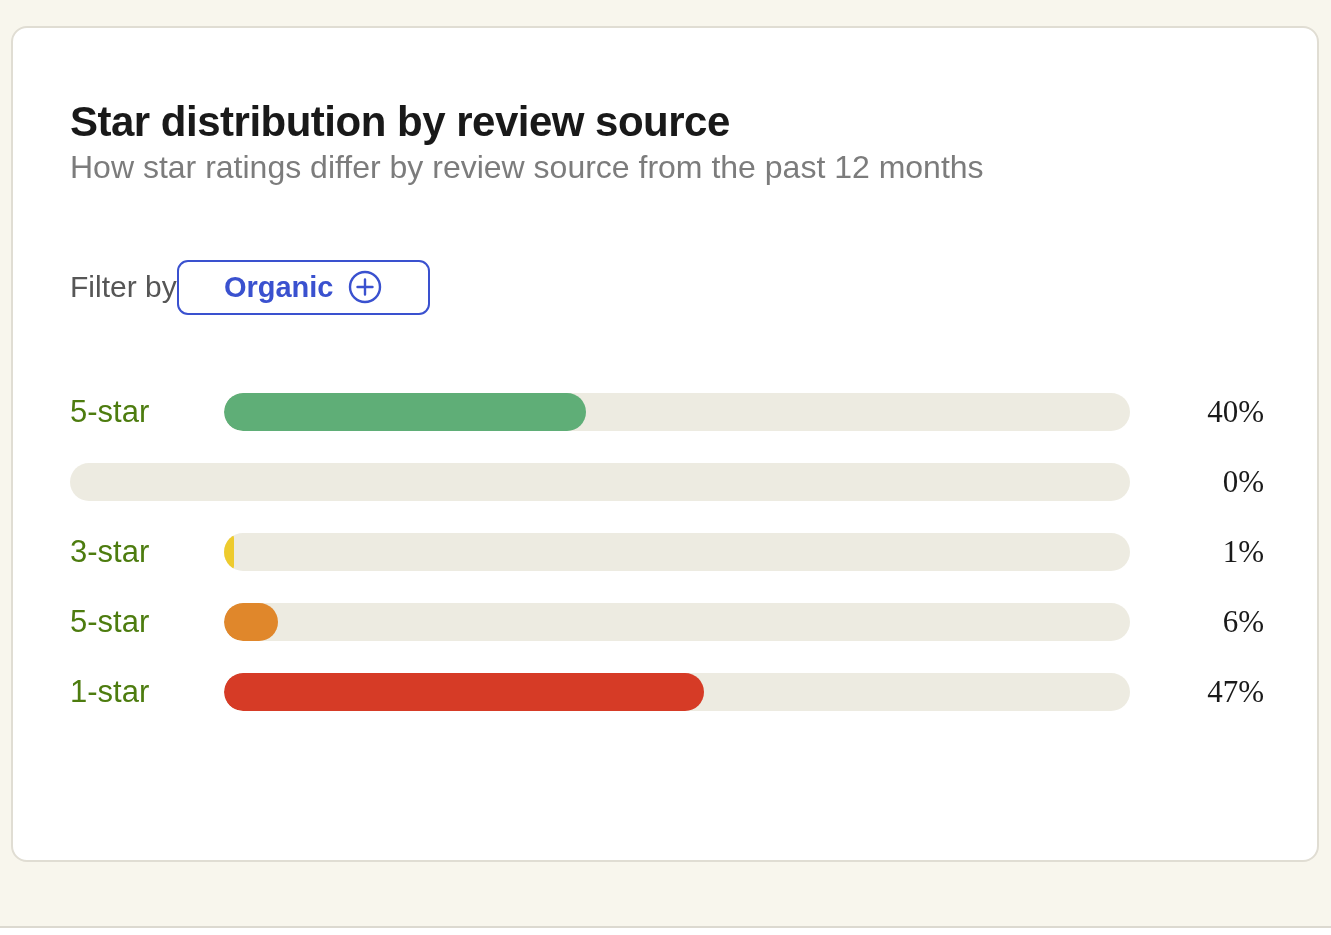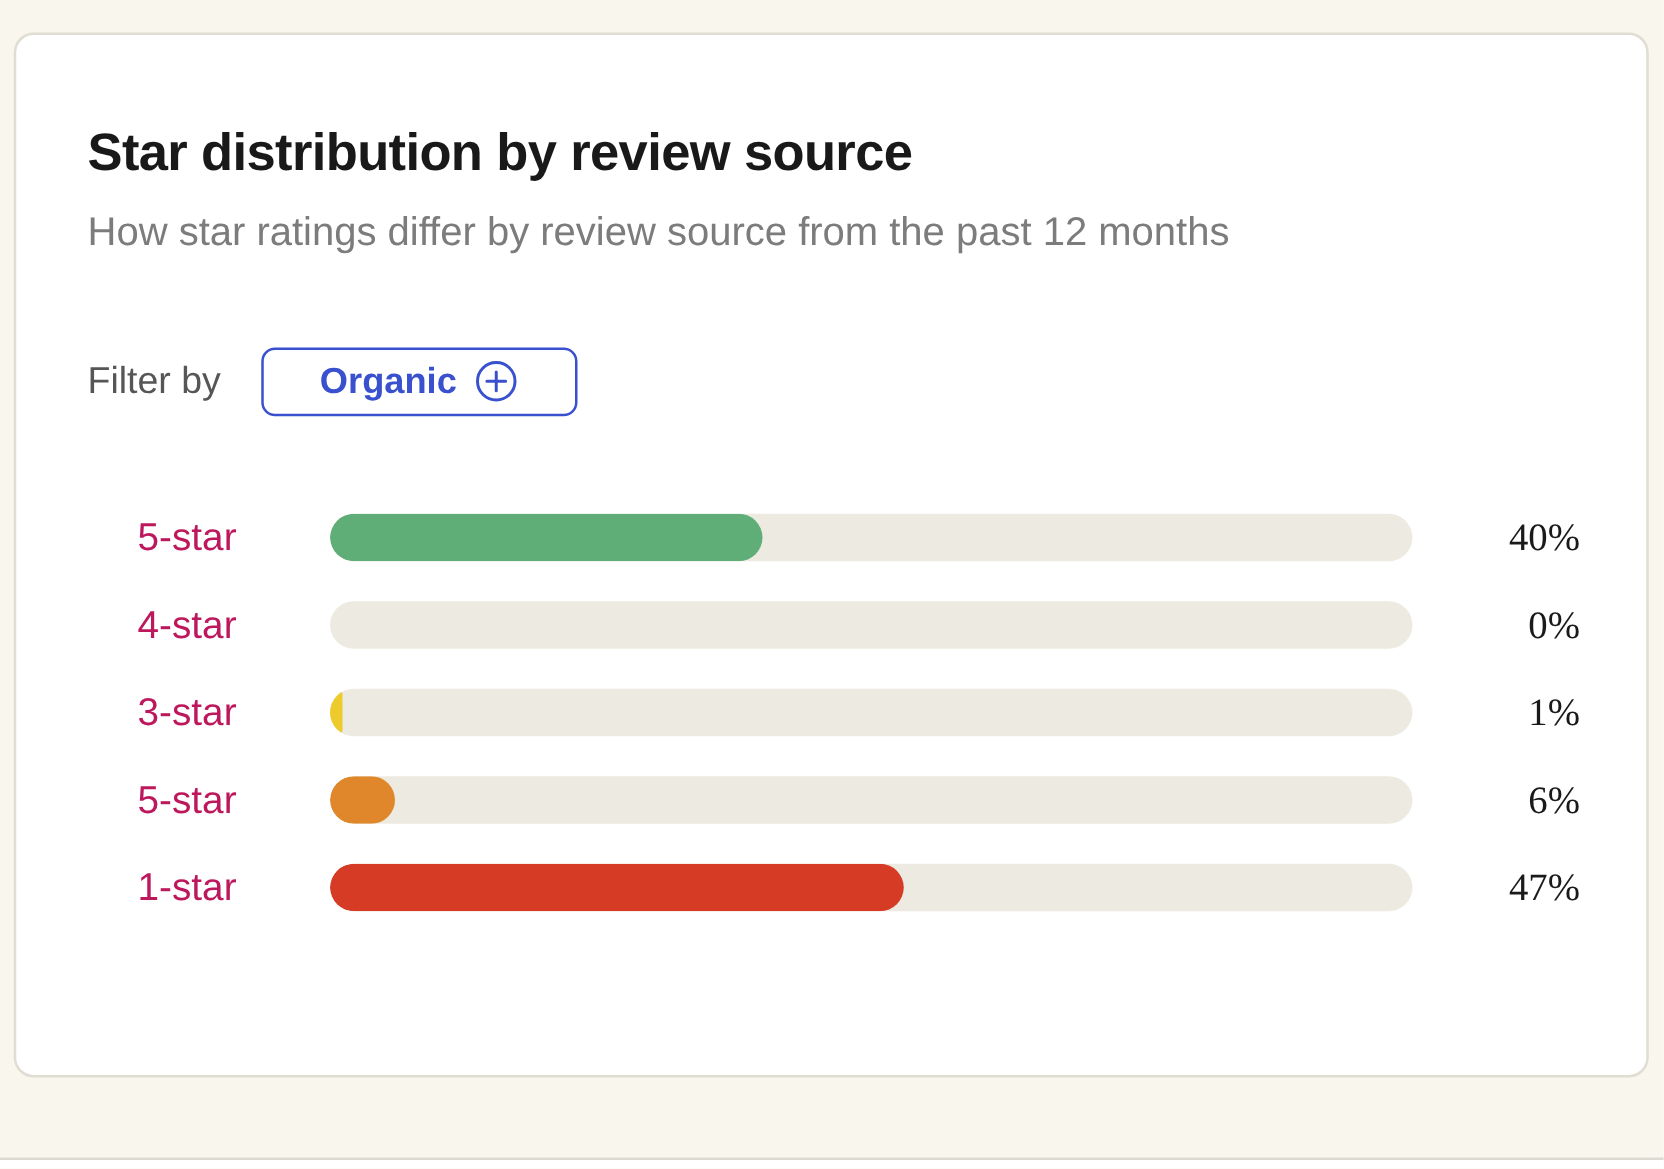--- a/index.html
+++ b/index.html
@@ -20,31 +20,29 @@
     padding:69px 0 0 57px;
   }
   .card-title {
     font-size:42px;
     font-weight:700;
     color:var(--title-color, #191919);
     letter-spacing:-0.5px;
     line-height:1.2;
   }
   .card-subtitle {
-    margin-top:18px;
     font-size:32px;
     font-weight:400;
     color:var(--subtitle-color, #7c7c7c);
     line-height:1.3;
   }
   .filter-row {
     margin-top:60px;
     display:flex;
     align-items:center;
-    gap:32px;
     height:77px;
   }
   .filter-label {
     font-size:30px;
     color:#565656;
   }
   .filter-button {
     display:flex;
     align-items:center;
     justify-content:center;
@@ -67,23 +65,22 @@
   }
   .row {
     display:flex;
     align-items:center;
     height:38px;
     margin-bottom:32px;
   }
   .rlabel {
     width:154px;
     font-size:31px;
-    color:#be185d;
+    color:#4d7c0f;
     flex:0 0 auto;
-    margin-left:40px;
   }
   .track {
     flex:1 1 auto;
     height:38px;
     border-radius:19px;
     overflow:hidden;
     position:relative;
   }
   .fill {
     height:38px;
@@ -126,21 +123,20 @@
 
   <div class="chart">
       <div class="row">
         <div class="rlabel">5-star</div>
         <div class="track" style="background: rgb(237, 235, 225);">
           <div class="fill" style="width: 40%; min-width: 10px; background: rgb(95, 174, 119);"></div>
         </div>
         <div class="pct">40%</div>
       </div>
       <div class="row">
-        <div class="rlabel">4-star</div>
         <div class="track" style="background: rgb(237, 235, 225);"></div>
         <div class="pct">0%</div>
       </div>
       <div class="row">
         <div class="rlabel">3-star</div>
         <div class="track" style="background: rgb(237, 235, 225);">
           <div class="fill" style="width: 1%; min-width: 10px; background: rgb(238, 203, 45);"></div>
         </div>
         <div class="pct">1%</div>
       </div>

